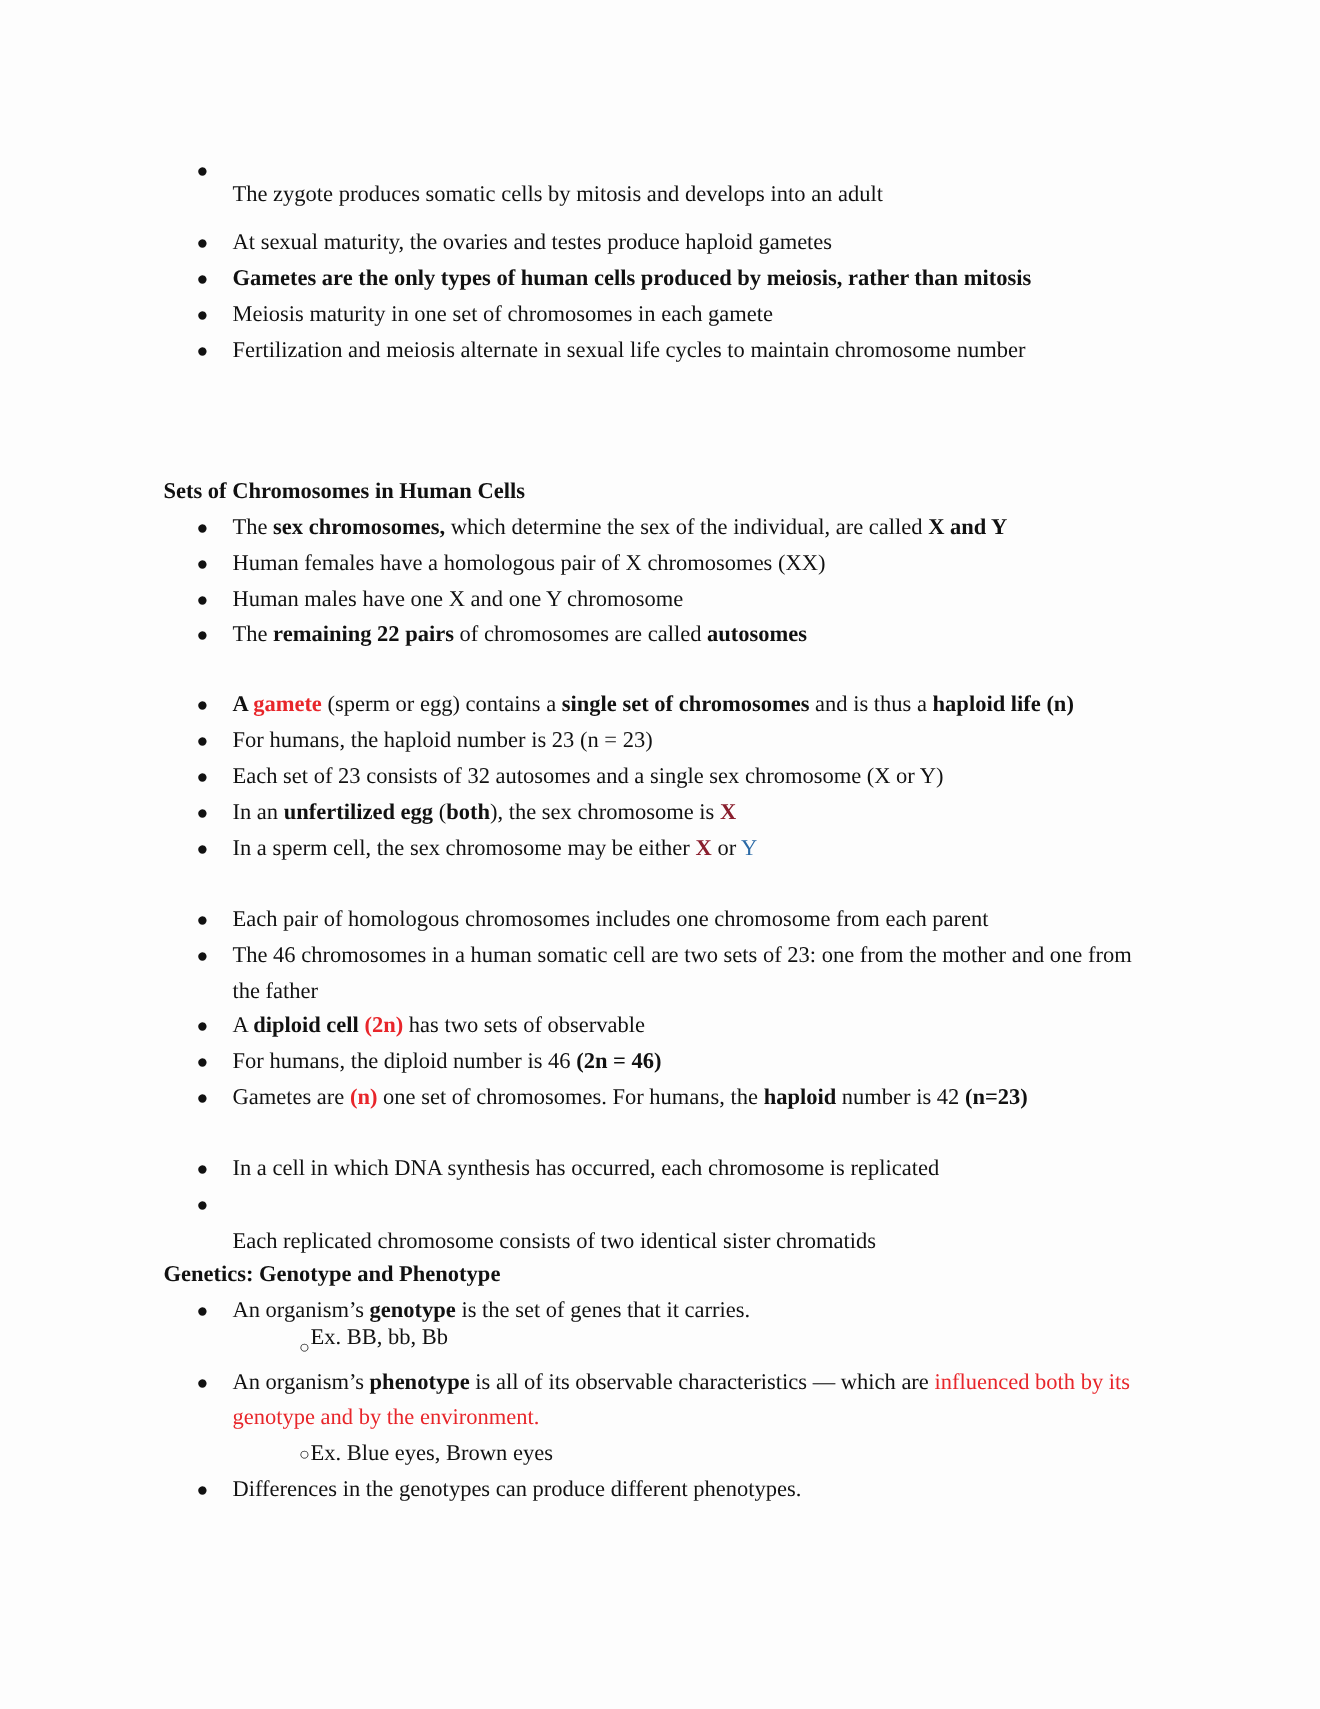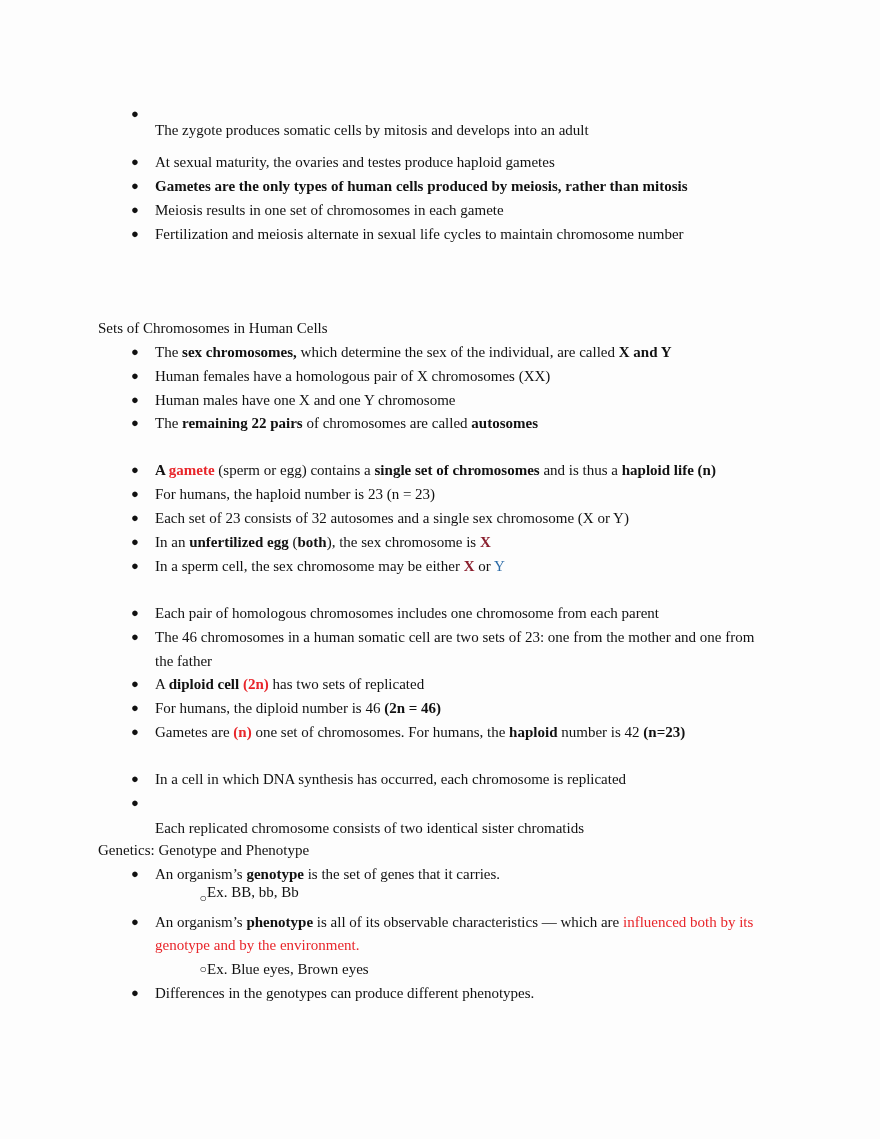--- a/index.html
+++ b/index.html
@@ -6,42 +6,42 @@
   body {
     width: 880px; height: 1139px; background: #fdfdfd; color: #111;
     font-family: "Liberation Serif", "DejaVu Serif", serif;
     font-size: 15px; position: relative; overflow: hidden;
   }
   .page { position: absolute; left: 0; top: 0; width: 880px; }
   .line { position: absolute; left: 155px; white-space: nowrap; line-height: 20px; }
   .bullet { position: absolute; left: 128px; width: 14px; text-align: center; line-height: 20px; font-size: 13px; }
   .sub-bullet { position: absolute; left: 196px; width: 14px; text-align: center; line-height: 20px; font-size: 12px; }
   .sub-line { position: absolute; left: 207px; white-space: nowrap; line-height: 20px; }
-  .heading { position: absolute; left: 98px; font-weight: normal; line-height: 20px; white-space: nowrap; }
+  .heading { position: absolute; left: 109px; font-weight: bold; line-height: 20px; white-space: nowrap; }
   b { font-weight: bold; }
   .red { color: #e8252a; }
   .dkred { color: #8a1f2e; }
   .blue { color: #2b6aa6; }
 </style>
 </head>
 <body>
 
 <div class="page">
 
   <span class="bullet" style="top:104px">●</span>
   <span class="line" style="top:120px">The zygote produces somatic cells by mitosis and develops into an adult</span>
 
   <span class="bullet" style="top:152px">●</span>
   <span class="line" style="top:152px">At sexual maturity, the ovaries and testes produce haploid gametes</span>
 
   <span class="bullet" style="top:176px">●</span>
   <span class="line" style="top:176px;font-weight:bold">Gametes are the only types of human cells produced by meiosis, rather than mitosis</span>
 
   <span class="bullet" style="top:200px">●</span>
-  <span class="line" style="top:200px">Meiosis results in one set of chromosomes in each gamete</span>
+  <span class="line" style="top:200px">Meiosis maturity in one set of chromosomes in each gamete</span>
 
   <span class="bullet" style="top:224px">●</span>
   <span class="line" style="top:224px">Fertilization and meiosis alternate in sexual life cycles to maintain chromosome number</span>
 
   <div class="heading" style="top:318px">Sets of Chromosomes in Human Cells</div>
 
   <span class="bullet" style="top:342px">●</span>
   <span class="line" style="top:342px"><span>The </span><b>sex chromosomes,</b><span> which determine the sex of the individual, are called </span><b>X and Y</b></span>
 
   <span class="bullet" style="top:366px">●</span>
@@ -69,21 +69,21 @@
   <span class="line" style="top:556px"><span>In a sperm cell, the sex chromosome may be either </span><b class="dkred">X</b><span> or </span><span class="blue">Y</span></span>
 
   <span class="bullet" style="top:603px">●</span>
   <span class="line" style="top:603px">Each pair of homologous chromosomes includes one chromosome from each parent</span>
 
   <span class="bullet" style="top:627px">●</span>
   <span class="line" style="top:627px">The 46 chromosomes in a human somatic cell are two sets of 23: one from the mother and one from</span>
   <span class="line" style="top:651px">the father</span>
 
   <span class="bullet" style="top:674px">●</span>
-  <span class="line" style="top:674px"><span>A </span><b>diploid cell</b><b class="red"> (2n)</b><span> has two sets of replicated</span></span>
+  <span class="line" style="top:674px"><span>A </span><b>diploid cell</b><b class="red"> (2n)</b><span> has two sets of observable</span></span>
 
   <span class="bullet" style="top:698px">●</span>
   <span class="line" style="top:698px"><span>For humans, the diploid number is 46 </span><b>(2n = 46)</b></span>
 
   <span class="bullet" style="top:722px">●</span>
   <span class="line" style="top:722px"><span>Gametes are </span><b class="red">(n)</b><span> one set of chromosomes. For humans, the </span><b>haploid</b><span> number is 42 </span><b>(n=23)</b></span>
 
   <span class="bullet" style="top:769px">●</span>
   <span class="line" style="top:769px">In a cell in which DNA synthesis has occurred, each chromosome is replicated</span>
 

